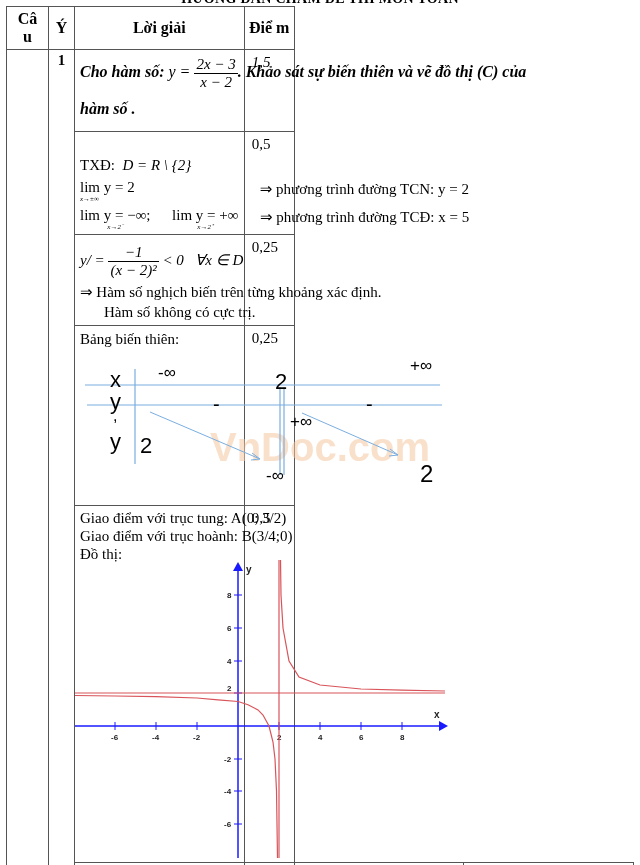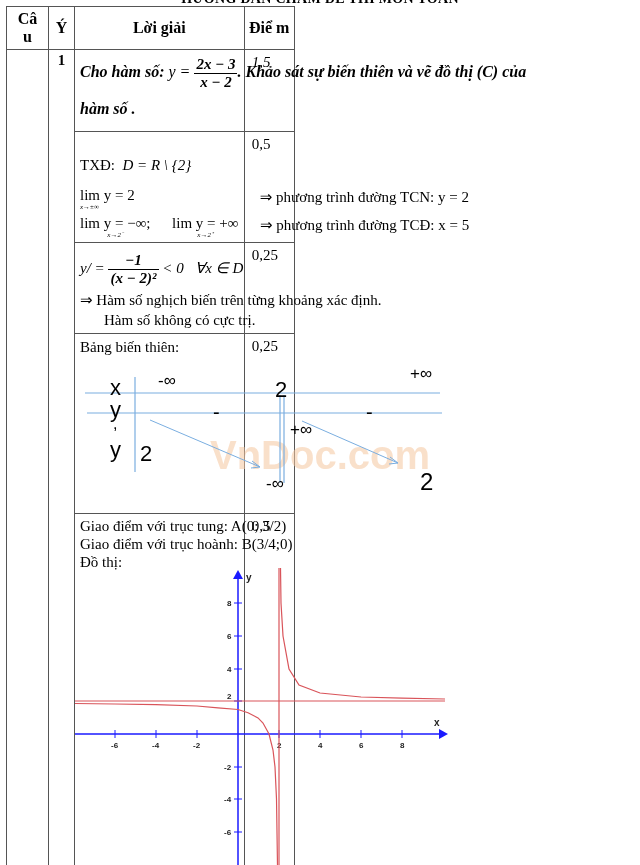--- a/index.html
+++ b/index.html
@@ -7,21 +7,21 @@
   .page-header { position: absolute; left: 0; top: -9px; width: 640px; text-align: center; font-weight: bold; font-size: 14px; letter-spacing: 0.3px; }
   table.grading { position: absolute; left: 6px; top: 6px; border-collapse: collapse; width: 628px; table-layout: fixed; }
   table.grading td, table.grading th { border: 1px solid #555; vertical-align: top; padding: 0; }
   th { font-weight: bold; font-size: 16px; text-align: center; vertical-align: middle !important; line-height: 18px; }
   .c1 { width: 42px; } .c2 { width: 26px; } .c4 { width: 50px; }
   .yi { text-align: center; font-weight: bold; font-size: 15px; padding-top: 2px !important; }
   .pts { font-size: 15px; padding: 4px 0 0 7px !important; }
   .pts.bi { font-weight: normal; font-style: italic; }
   .cell { padding: 3px 5px !important; font-size: 15px; position: relative; }
   .q { font-weight: bold; font-style: italic; font-size: 16px; line-height: 36px; padding-top: 4px; }
-  .frac { display: inline-block; vertical-align: middle; text-align: center; font-style: italic; font-weight: bold; font-size: 15px; line-height: 17px; }
+  .frac { display: inline-block; vertical-align: middle; text-align: center; font-style: italic; font-weight: normal; font-size: 15px; line-height: 17px; }
   .frac .num { display: block; border-bottom: 1px solid #000; padding: 0 2px; }
   .frac .den { display: block; padding: 0 2px; }
   .line { line-height: 20px; white-space: nowrap; }
   .lim { display: inline-block; text-align: center; vertical-align: top; line-height: 16px; }
   .lim sub { display: block; font-size: 7px; font-style: italic; line-height: 8px; }
   .math { font-style: italic; }
   .indent { padding-left: 24px; }
   .bbt { position: relative; height: 150px; }
   .graph-cell { height: 350px; }
   svg text { font-family: "Liberation Sans", sans-serif; }
@@ -61,21 +61,21 @@
         </span><span>. Khảo sát sự biến thiên và vẽ đồ thị (C) của</span>
       </div>
       <div>hàm số .</div>
     </td>
     <td class="pts bi">1,5</td>
   </tr>
 
   <tr style="height:96px">
     <td class="cell">
       <div class="line" style="margin-top:20px"><span>TXĐ:</span>&nbsp;&nbsp;<span class="math">D = R \ {2}</span></div>
-      <div class="line" style="margin-top:12px">
+      <div class="line" style="margin-top:4px">
         <span class="lim" style="width:176px;text-align:left"><span>lim y = 2</span><sub>x→±∞</sub></span>
         <span>⇒ phương trình đường TCN: y = 2</span>
       </div>
       <div class="line" style="margin-top:4px">
         <span class="lim" style="text-align:center"><span>lim y = −∞;</span><sub>x→2⁻</sub></span>
         <span class="lim" style="width:102px;text-align:center"><span>lim y = +∞</span><sub>x→2⁺</sub></span>
         <span>⇒ phương trình đường TCĐ: x = 5</span>
       </div>
     </td>
     <td class="pts">0,5</td>

